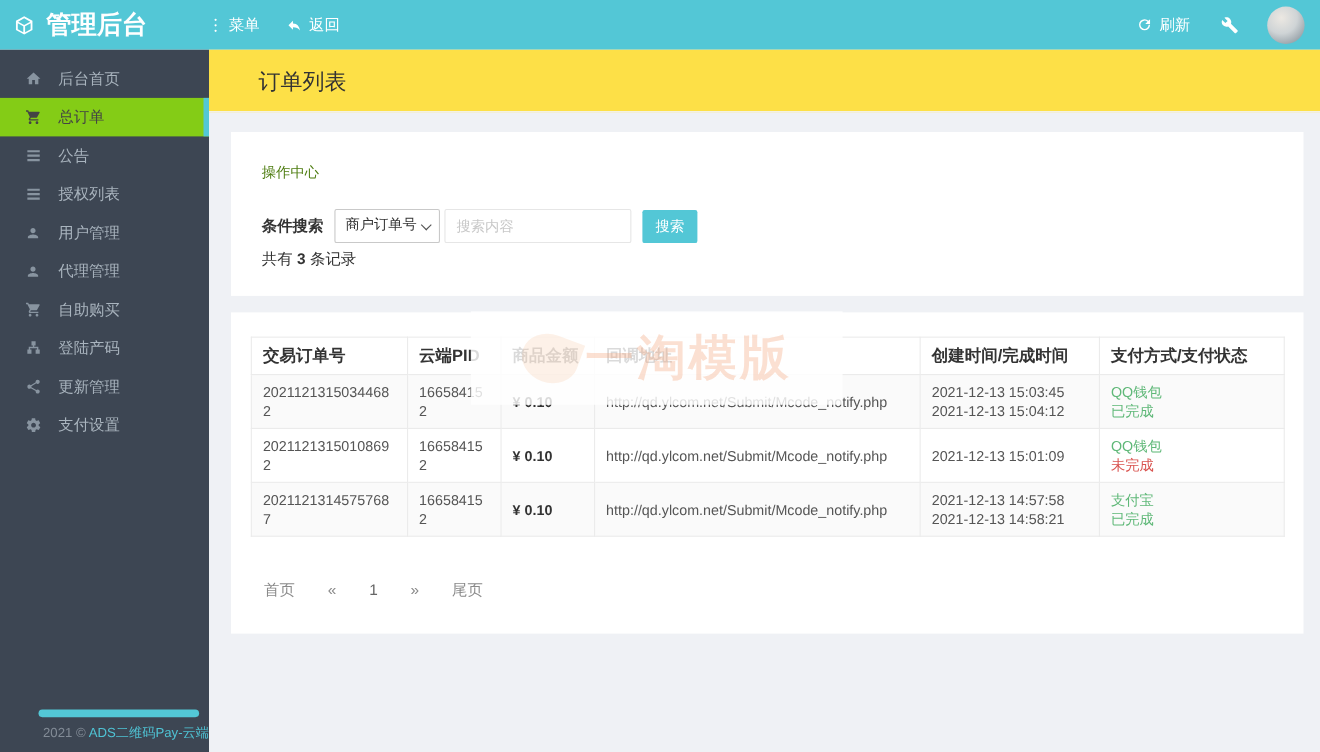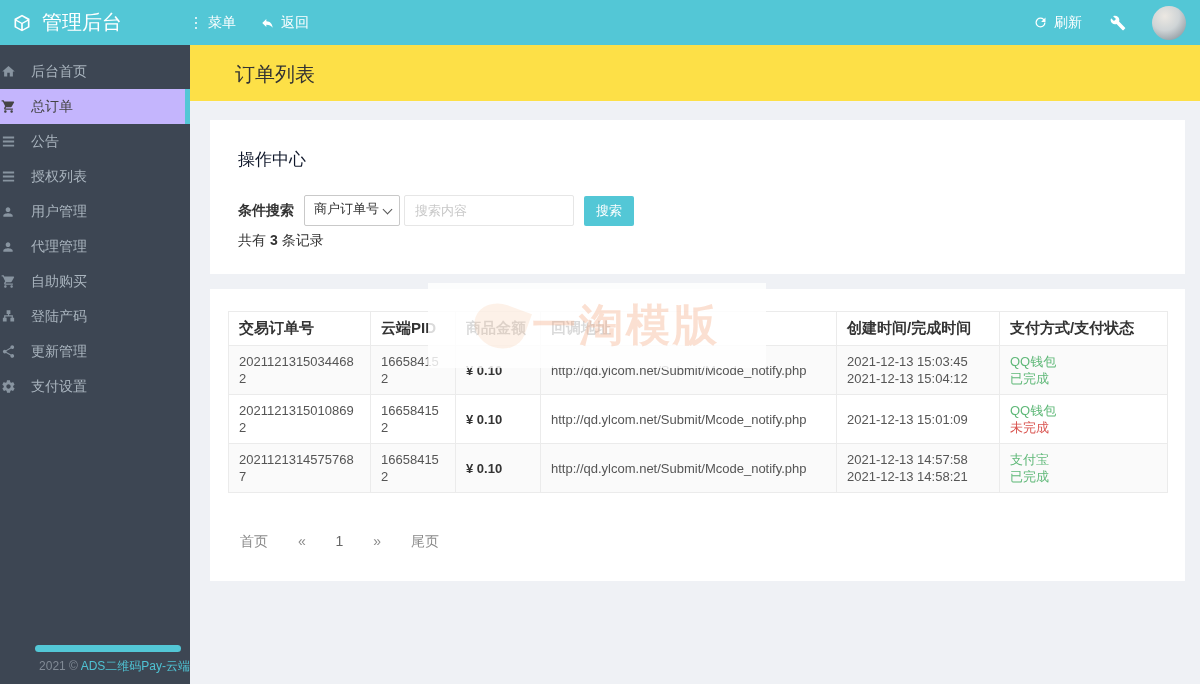--- a/index.html
+++ b/index.html
@@ -11,54 +11,54 @@
     --accent:#53C7D6;
     --sidebar:#3D4653;
     --green:#5FB878;
     --red:#D9534F;
   }
   svg { fill:currentColor; display:inline-block; vertical-align:middle; }
 
   
   .topbar { position:absolute; top:0; left:0; right:0; height:45px; background:var(--accent);
             display:flex; align-items:center; color:#fff; z-index:20; }
-  .brand { width:190px; display:flex; align-items:center; padding-left:12px; font-size:20px; }
+  .brand { width:190px; display:flex; align-items:center; padding-left:12px; font-size:23px;font-weight:bold; }
   .brand .logo { margin-right:10px; display:flex; }
   .top-link { display:flex; align-items:center; font-size:14px; margin-right:24px; cursor:pointer; }
   .top-link .ticon { margin-right:6px; display:flex; }
   .top-right { margin-left:auto; display:flex; align-items:center; padding-right:14px; }
   .top-right .top-link { margin-right:28px; }
   .wrench { margin-right:26px; cursor:pointer; display:flex; }
   .avatar { width:34px; height:34px; border-radius:50%; cursor:pointer;
             background:radial-gradient(circle at 38% 30%, #ece8e2 0%, #cfd4d6 45%, #98a2a9 80%, #828d94 100%); }
 
   
   .sidebar { position:absolute; top:45px; left:0; width:190px; bottom:0; background:var(--sidebar); z-index:10; }
   .side-menu { padding-top:9px; }
-  .side-item { height:35px; display:flex; align-items:center; 
+  .side-item { height:35px; display:flex; align-items:center; padding-left:22px;
                color:#A9B4BE; font-size:14px; cursor:pointer; position:relative; }
   .side-item .side-icon { width:16px; margin-right:15px; color:#8894A0; display:flex; justify-content:center; }
-  .side-item.active { background:#c4b5fd; color:#444; }
+  .side-item.active { background:#84cc16; color:#444; }
   .side-item.active .side-icon { color:#444; }
   .side-item.active::after { content:''; position:absolute; right:0; top:0; bottom:0; width:5px; background:var(--accent); }
   .side-pill { position:absolute; bottom:32px; left:35px; width:146px; height:7px; border-radius:4px; background:var(--accent); }
   .side-footer { position:absolute; bottom:9px; width:100%; text-align:right; font-size:12px; color:#828B96; }
   .side-footer .flink { color:#4FC3D4; cursor:pointer; }
 
   
   .main { position:absolute; top:45px; left:190px; right:0; bottom:0; background:#EFF1F5; }
   .title-band { background:#fde047; height:57px; padding:16px 0 0 45px; border-bottom:1px solid #F2F3F5; }
   .page-title { font-size:20px; color:#333; font-weight:normal; }
 
   .content { padding:18px 15px 0 20px; }
   .card { background:#fff; margin-bottom:15px; }
 
   
   .search-card { padding:28px 28px 24px 28px; }
-  .panel-title { font-size:17px; color:#0f172a; margin-bottom:24px; }
+  .panel-title { font-size:13px; color:#4d7c0f; margin-bottom:24px; }
   .search-row { display:flex; align-items:center; margin-bottom:6px; }
   .search-label { font-size:14px; font-weight:bold; color:#333; margin-right:10px; }
   .select-wrap { position:relative; margin-right:4px; }
   .select-wrap select { appearance:none; -webkit-appearance:none; width:96px; height:31px;
       border:1px solid #C9C9C9; border-radius:2px; background:#fff; font-size:13px; color:#333;
       padding:0 20px 4px 9px; font-family:inherit; }
   .select-wrap::after { content:''; position:absolute; right:9px; top:11px; width:6px; height:6px;
       border-right:1.5px solid #555; border-bottom:1.5px solid #555; transform:rotate(45deg); pointer-events:none; }
   .search-input { width:170px; height:31px; border:1px solid #E6E6E6; border-radius:2px;
       font-size:13px; padding:0 10px; color:#333; font-family:inherit; margin-right:10px; }

